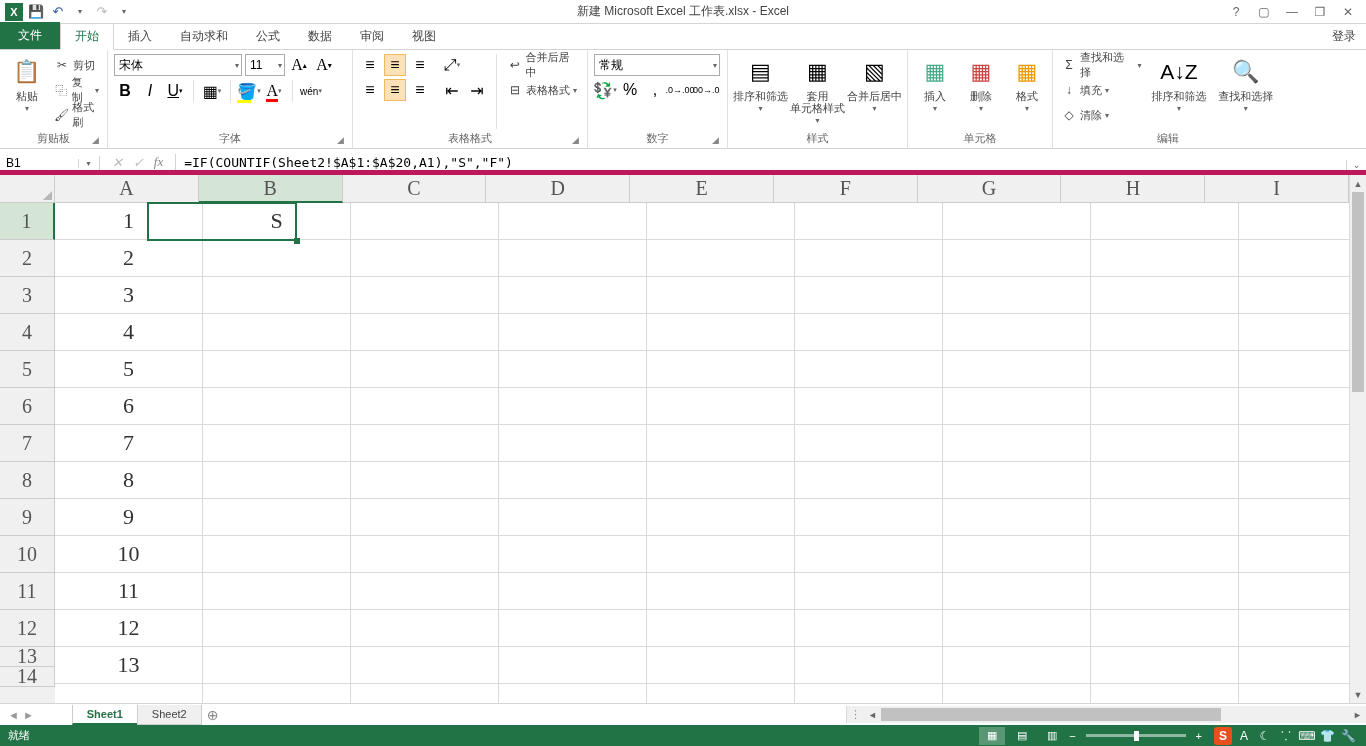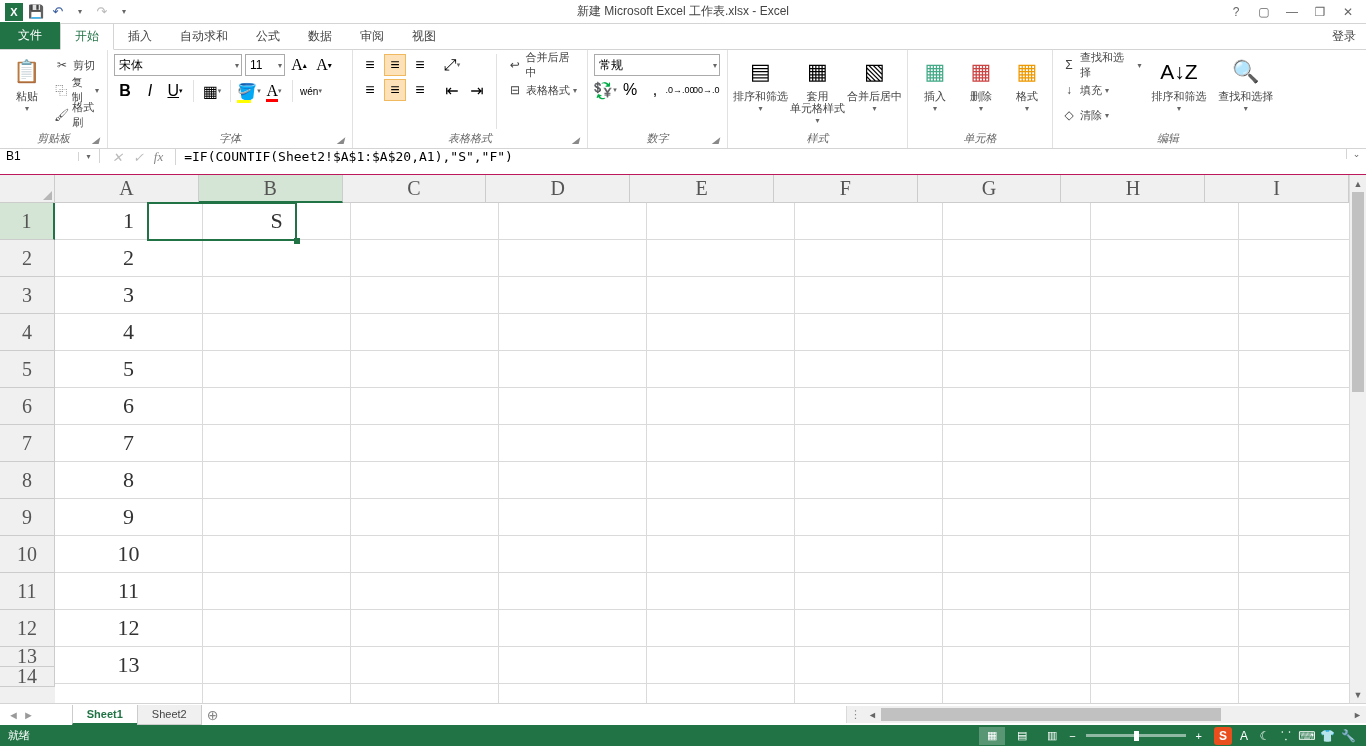--- a/index.html
+++ b/index.html
@@ -18,38 +18,38 @@
 .ribbon-tabs { height: 26px; background: #fff; display: flex; align-items: flex-end; border-bottom: 1px solid #d4d4d4; position: relative; }
 .tab { padding: 4px 14px; font-size: 12px; color: #444; cursor: pointer; }
 .tab.file { background: #217346; color: #fff; padding: 5px 18px; }
 .tab.active { color: #217346; border: 1px solid #d4d4d4; border-bottom: 1px solid #fff; background:#fff; margin-bottom:-1px; }
 .signin { margin-left: auto; padding: 4px 10px; font-size: 12px; color: #444; }
 
 
 .ribbon { height: 99px; background: #fff; border-bottom: 1px solid #d4d4d4; display: flex; }
 .ribbon-group { border-right: 1px solid #e1e1e1; padding: 4px 6px 2px 6px; display: flex; flex-direction: column; }
 .group-body { flex: 1; display: flex; align-items: flex-start; gap: 4px; }
-.group-label { text-align: center; font-size: 11px; color: #666; padding-top: 2px; position: relative; font-style: italic; }
+.group-label { text-align: center; font-size: 11px; color: #666; padding-top: 2px; position: relative; }
 .group-dialog { position: absolute; right: 2px; bottom: 1px; font-size: 9px; color: #888; }
 .big-btn { display: flex; flex-direction: column; align-items: center; justify-content: center; gap: 2px; padding: 2px 4px; min-width: 42px; }
 .big-btn .icn { width: 32px; height: 32px; display: flex; align-items: center; justify-content: center; font-size: 22px; }
 .big-btn .lbl { font-size: 11px; color: #444; text-align: center; line-height: 1.1; white-space: pre; }
 .vstack { display: flex; flex-direction: column; gap: 3px; }
 .hstack { display: flex; align-items: center; gap: 3px; }
 .small-btn { display: flex; align-items: center; gap: 3px; font-size: 11px; color: #444; padding: 1px 2px; height: 22px; }
 .small-btn .icn { width: 16px; height: 16px; display: flex; align-items: center; justify-content: center; font-size: 12px; }
 .combo { border: 1px solid #ababab; height: 22px; display: flex; align-items: center; background: #fff; font-size: 12px; padding: 0 2px 0 4px; }
 .combo .dd { margin-left: auto; font-size: 8px; color: #666; padding-left:4px; }
 .sep-v { width: 1px; background: #e1e1e1; margin: 0 4px; align-self: stretch; }
 .icon-box { width: 22px; height: 22px; display:flex; align-items:center; justify-content:center; border: 1px solid transparent; }
 .icon-box.sel { background: #fde2b9; border-color: #f0b960; }
 .dd-caret { font-size: 8px; color:#666; }
 
 
-.formula-bar { height: 26px; border-bottom: 1px solid #be185d; display: flex; align-items: flex-start; }
+.formula-bar { height: 26px; border-bottom: 5px solid #be185d; display: flex; align-items: flex-end; }
 .name-box { width: 100px; border-right: 1px solid #d4d4d4; display: flex; align-items: center; }
 .name-box input { border: none; width: 78px; padding: 0 6px; font-size: 12px; outline: none; }
 .name-box .dd { width: 20px; text-align: center; font-size: 8px; border-left: 1px solid #d4d4d4; height: 100%; display:flex; align-items:center; justify-content:center; color:#666;}
 .fx-btns { display: flex; align-items: center; gap: 10px; padding: 0 12px; border-right: 1px solid #d4d4d4; }
 .fx-btns span { font-size: 13px; color: #bbb; font-style: italic; }
 .fx-btns .fx { color: #888; font-style: italic; font-family: serif;}
 .formula-input { flex: 1; border: none; padding: 0 8px; font-family: "SimSun","Consolas",monospace; font-size: 13px; outline: none; }
 .formula-expand { width: 20px; border-left: 1px solid #d4d4d4; display:flex; align-items:center; justify-content:center; font-size:9px; color:#666;}
 
 

